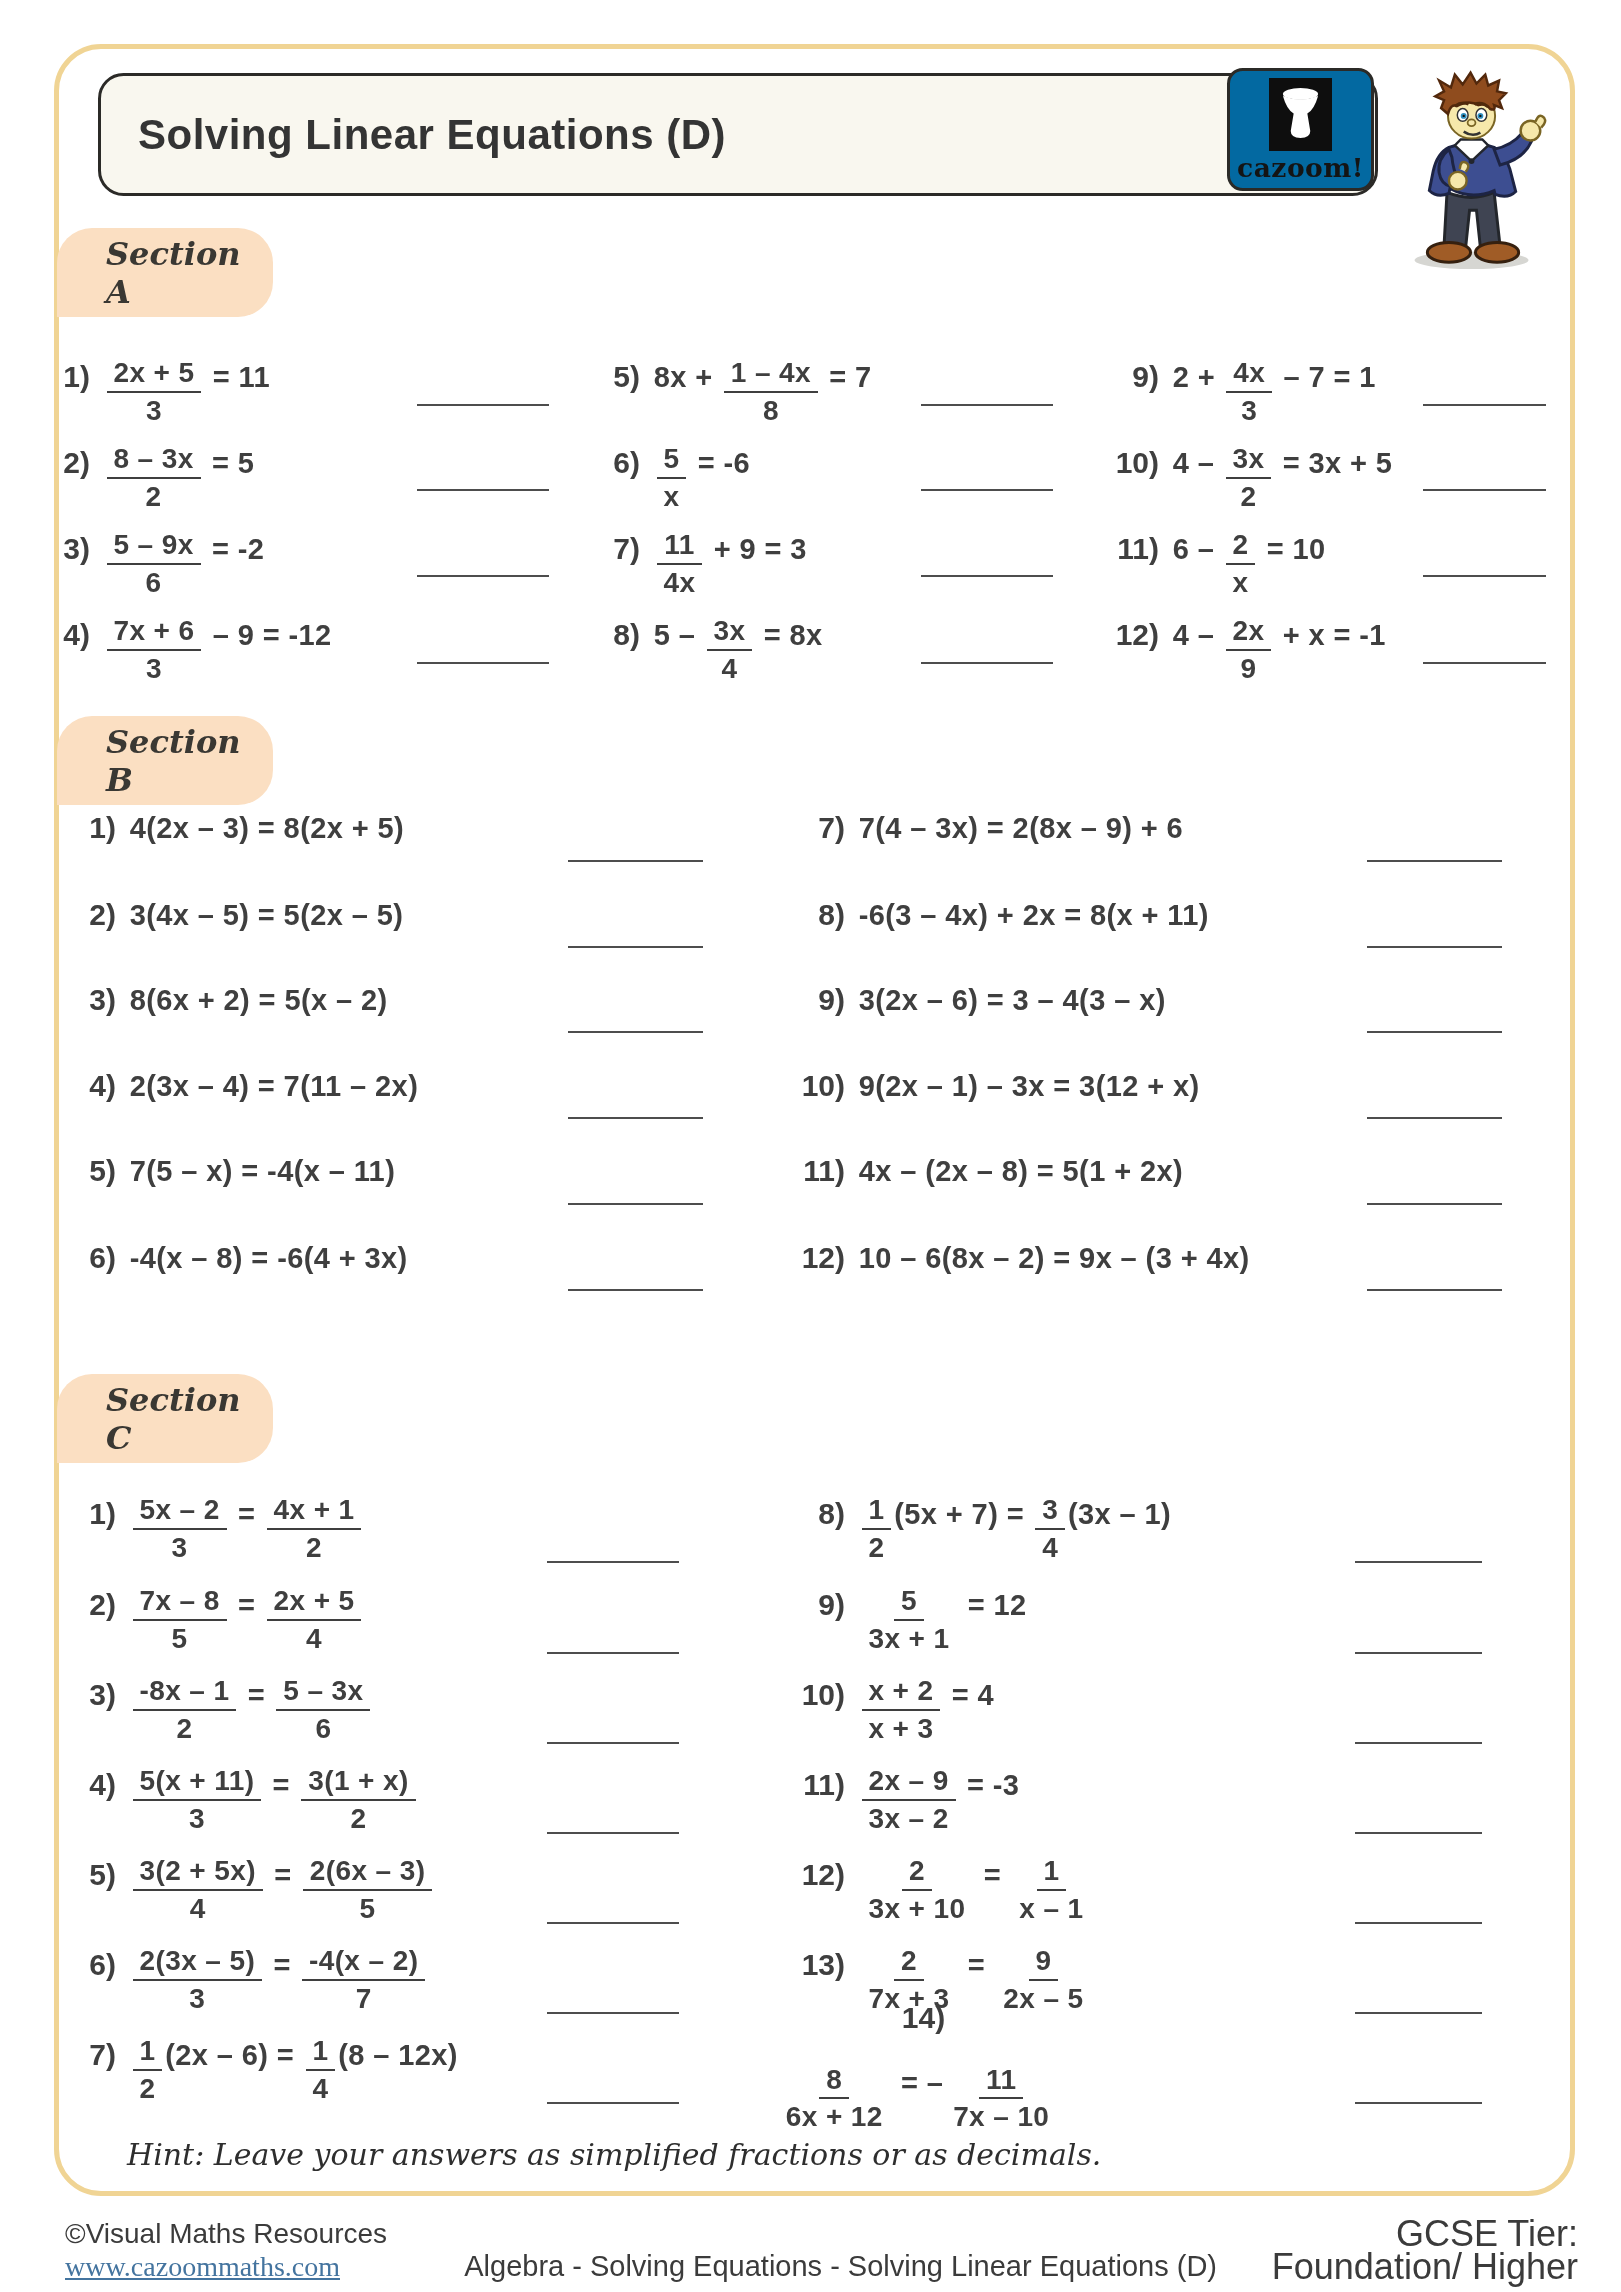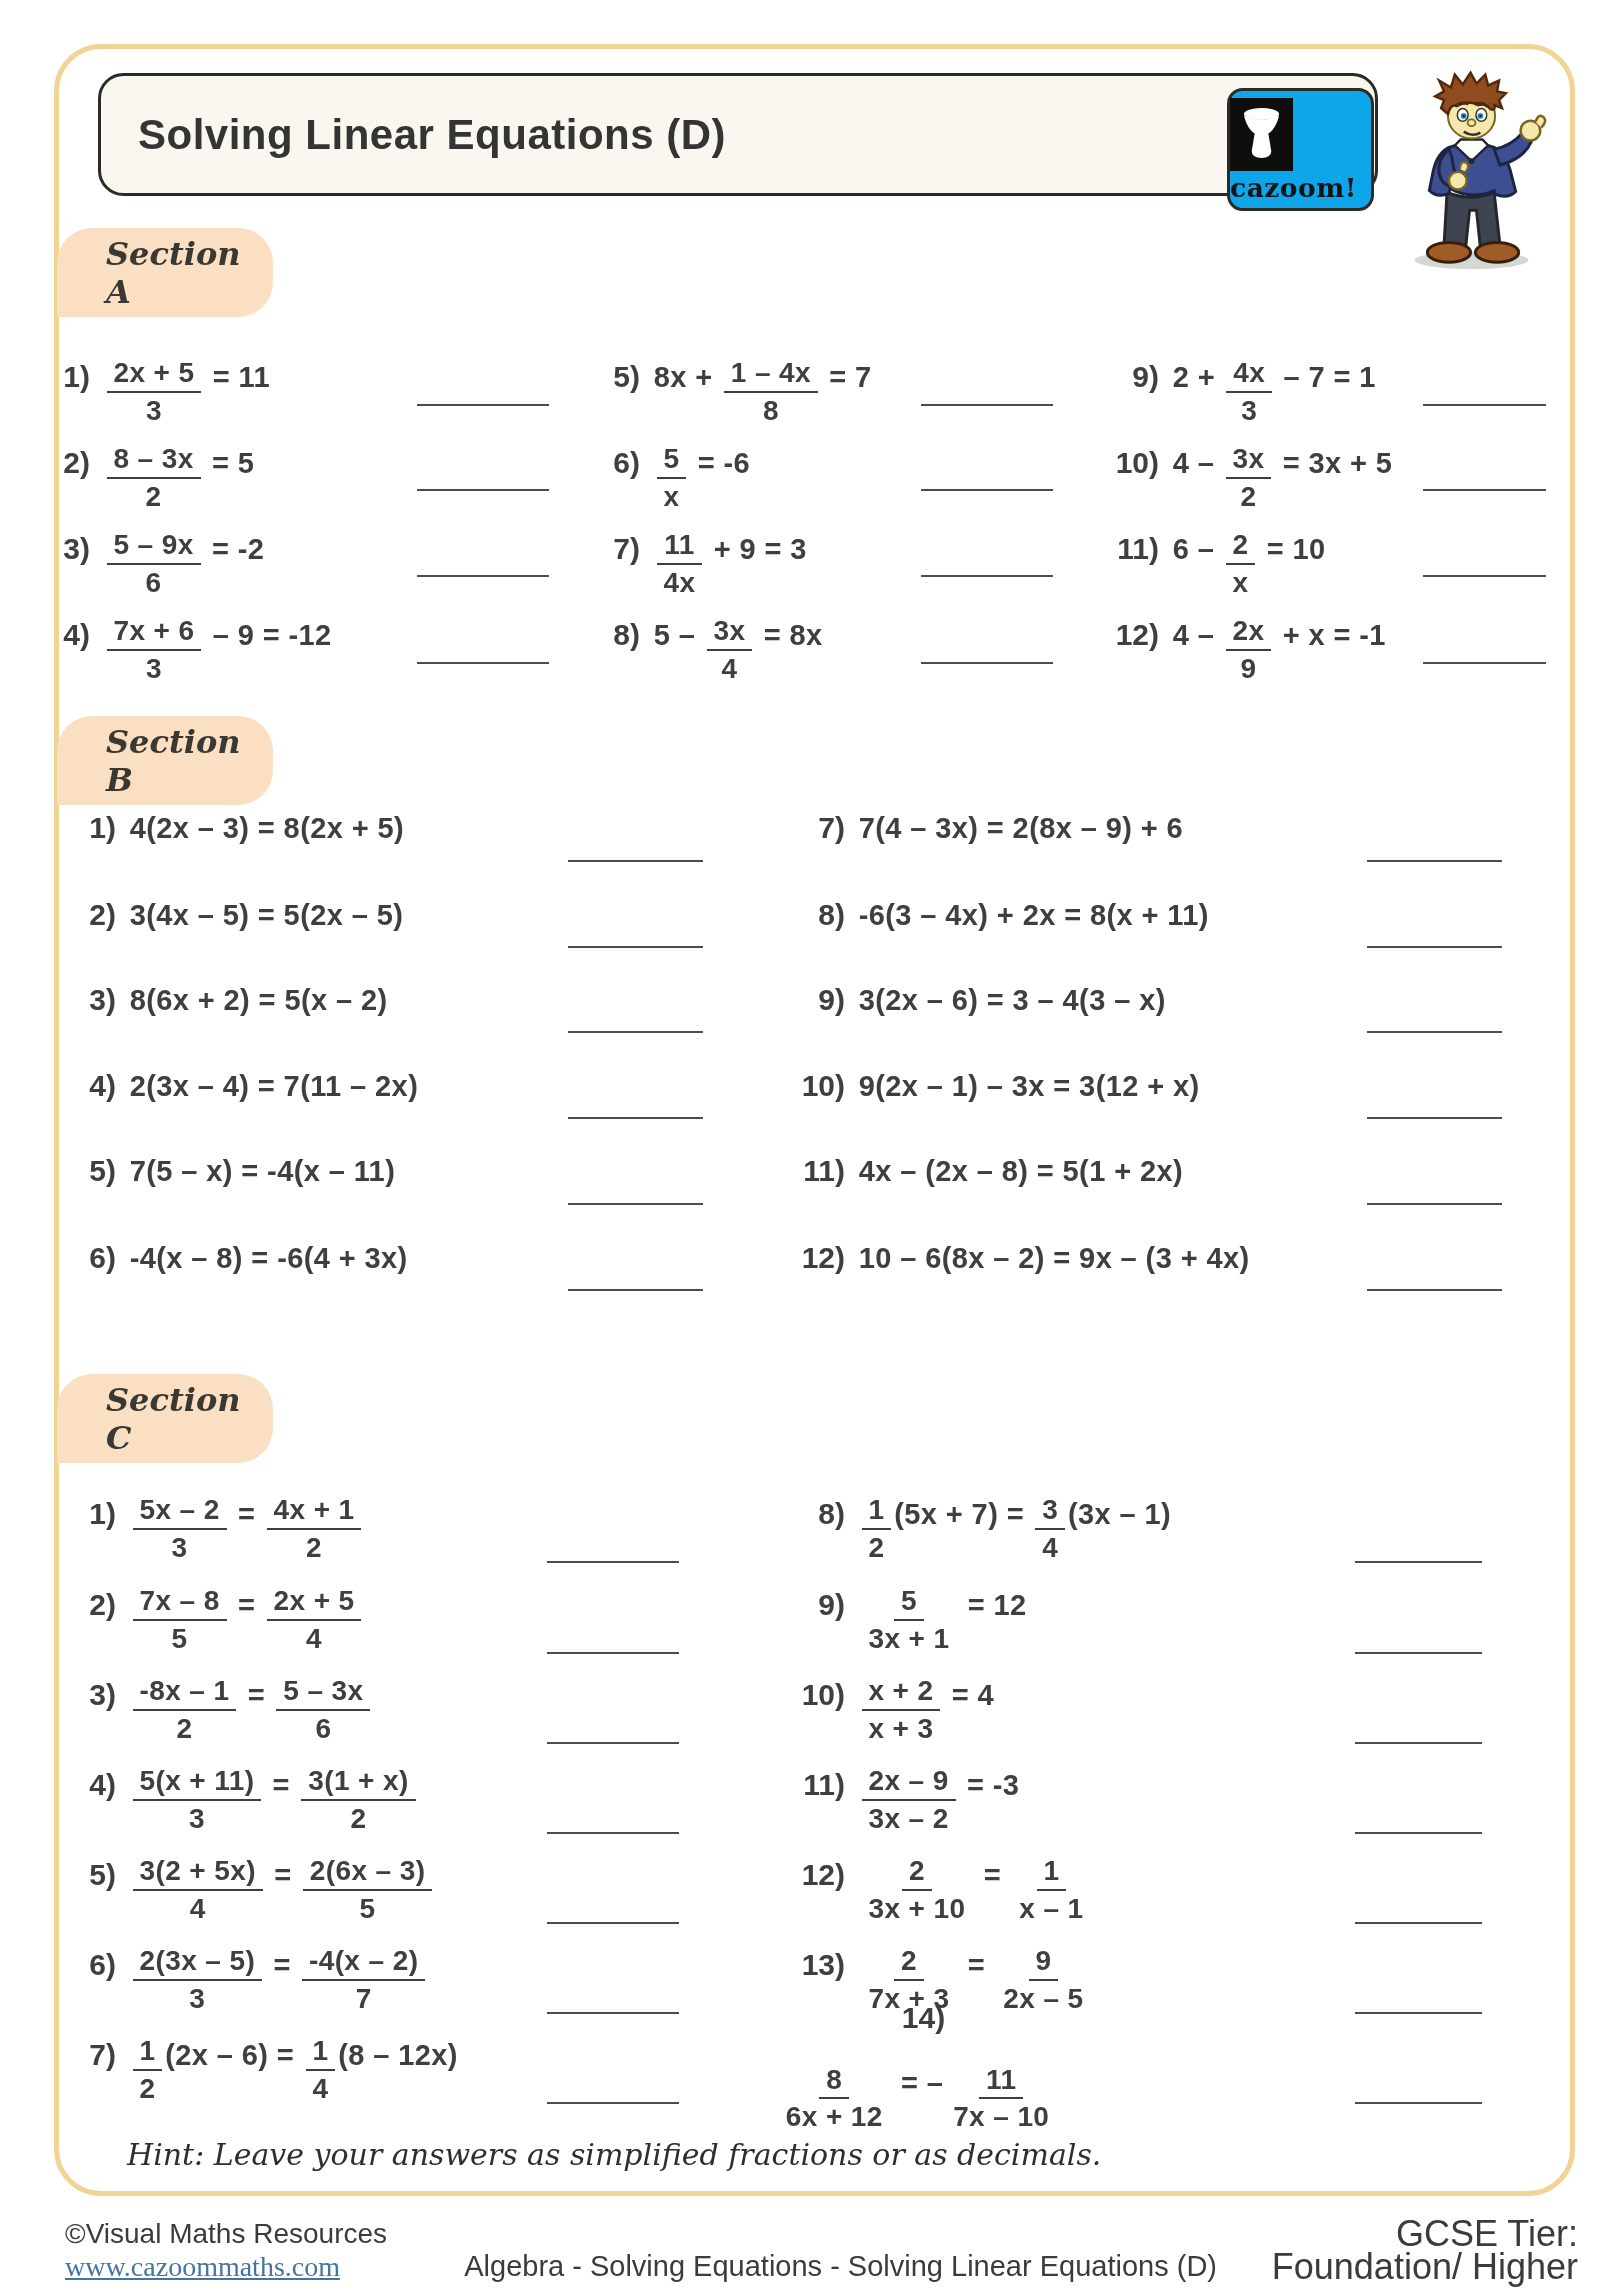--- a/index.html
+++ b/index.html
@@ -18,23 +18,23 @@
     position:absolute; left:98px; top:73px; width:1280px; height:123px;
     background:#f9f7ef; border:3.9px solid #2b2a27; border-radius:25.5px;
     display:flex; align-items:center;
   }
   .titlebar h1 {
     padding-left:37px; font-size:42px; font-weight:bold; color:#343434; letter-spacing:0.5px;
     font-family:"Liberation Sans", sans-serif;
   }
   
   .logo {
-    position:absolute; left:1227px; top:88px; width:147px; height:123px;
-    background:#0ea5e9; border:3.9px solid #2b2a27; border-radius:15.7px;
-    display:flex; flex-direction:column; 
+    position:absolute; left:1227px; top:68px; width:147px; height:123px;
+    background:#0369a1; border:3.9px solid #2b2a27; border-radius:15.7px;
+    display:flex; flex-direction:column; align-items:center;
   }
   .logo-black {
     margin-top:6.9px; width:63px; height:73px; background:#0e0e0e;
     display:flex; align-items:center; justify-content:center;
   }
   .logo-word {
     font-family:"DejaVu Serif", serif; font-weight:bold; font-size:26.5px; color:#141414;
     margin-top:1px; letter-spacing:0.5px;
   }
   

